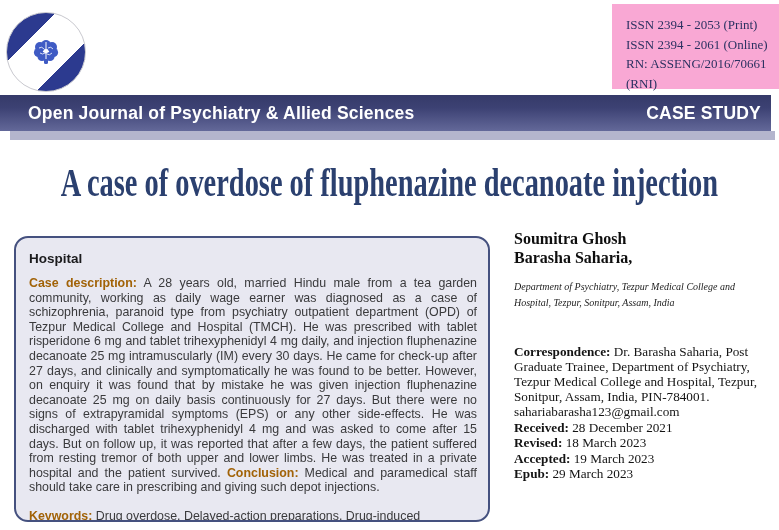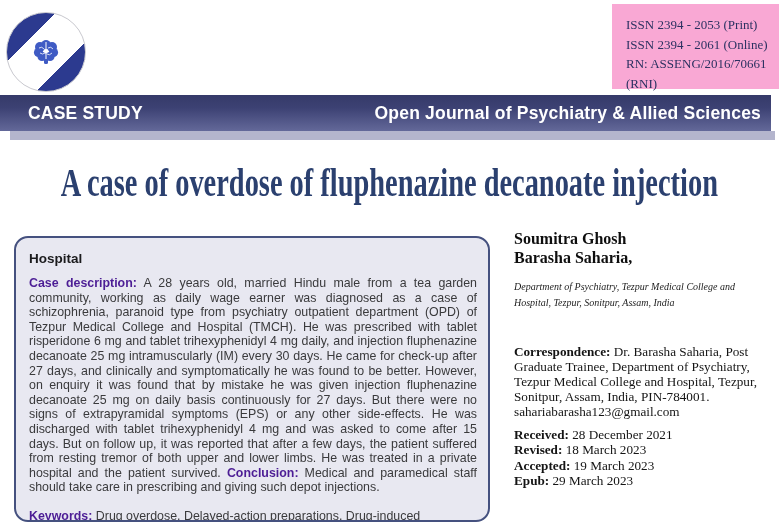--- a/index.html
+++ b/index.html
@@ -97,21 +97,21 @@
     margin: 2px 0 10px 0;
   }
   .abs-body, .abs-keywords {
     margin: 0;
     font-size: 12.4px;
     line-height: 14.6px;
     color: #3a3a3c;
     text-align: justify;
   }
   .abs-keywords { margin-top: 14px; text-align: left; }
-  .abs-body b, .abs-keywords b { color: #4c1d95; }
+  .abs-body b, .abs-keywords b { color: #a16207; }
 
   
   .right-col {
     position: absolute;
     left: 514px; top: 230px;
     width: 260px;
     font-family: "Liberation Serif", serif;
     color: #141414;
   }
   .authors {
@@ -126,21 +126,21 @@
     font-size: 10px;
     line-height: 16px;
     color: #1c1c1c;
   }
   .correspondence {
     margin: 33px 0 0 0;
     font-size: 13.2px;
     line-height: 15px;
   }
   .dates {
-    margin-top: 8px;
+    margin-top: 1px;
     font-size: 13.2px;
     line-height: 15.3px;
   }
 </style>
 </head>
 <body>
 
 <div class="page">
 
   <div class="logo">
@@ -161,22 +161,22 @@
   </div>
 
   <div class="issn-box">
     <div>ISSN 2394 - 2053 (Print)</div>
     <div>ISSN 2394 - 2061 (Online)</div>
     <div>RN: ASSENG/2016/70661 (RNI)</div>
     <div>www.ojpas.com</div>
   </div>
 
   <div class="banner-bar">
+    <span>Open Journal of Psychiatry &amp; Allied Sciences</span>
     <span>CASE STUDY</span>
-    <span>Open Journal of Psychiatry &amp; Allied Sciences</span>
   </div>
   <div class="banner-shadow-strip"></div>
 
   <h1 class="title">A case of overdose of fluphenazine decanoate injection</h1>
 
   <div class="abstract-box">
     <div class="abs-heading">Hospital</div>
     <p class="abs-body"><b>Case description:</b><span> A 28 years old, married Hindu male from a tea garden community, working as daily wage earner was diagnosed as a case of schizophrenia, paranoid type from psychiatry outpatient department (OPD) of Tezpur Medical College and Hospital (TMCH). He was prescribed with tablet risperidone 6 mg and tablet trihexyphenidyl 4 mg daily, and injection fluphenazine decanoate 25 mg intramuscularly (IM) every 30 days. He came for check-up after 27 days, and clinically and symptomatically he was found to be better. However, on enquiry it was found that by mistake he was given injection fluphenazine decanoate 25 mg on daily basis continuously for 27 days. But there were no signs of extrapyramidal symptoms (EPS) or any other side-effects. He was discharged with tablet trihexyphenidyl 4 mg and was asked to come after 15 days. But on follow up, it was reported that after a few days, the patient suffered from resting tremor of both upper and lower limbs. He was treated in a private hospital and the patient survived. </span><b>Conclusion:</b><span> Medical and paramedical staff should take care in prescribing and giving such depot injections.</span></p>
     <p class="abs-keywords"><b>Keywords:</b><span> Drug overdose. Delayed-action preparations. Drug-induced dyskinesia.</span></p>
   </div>

